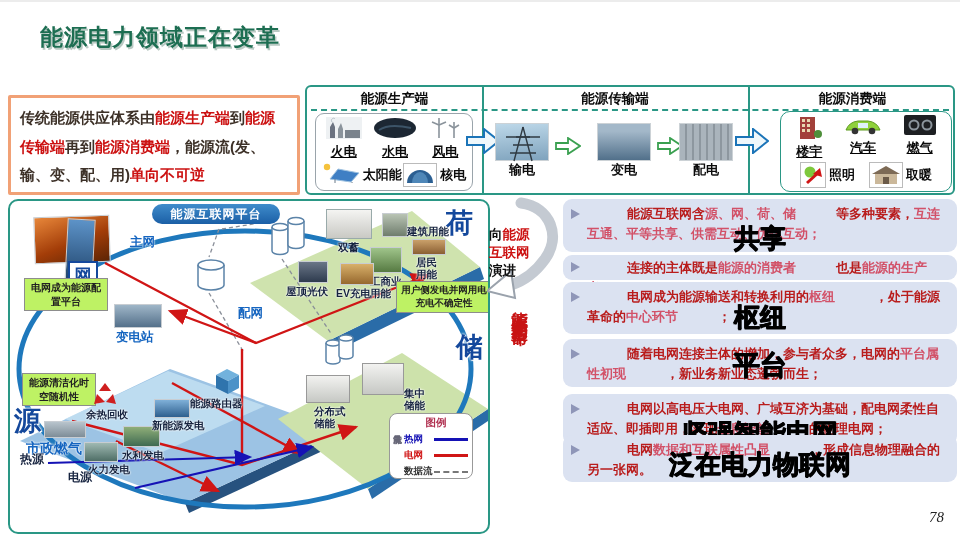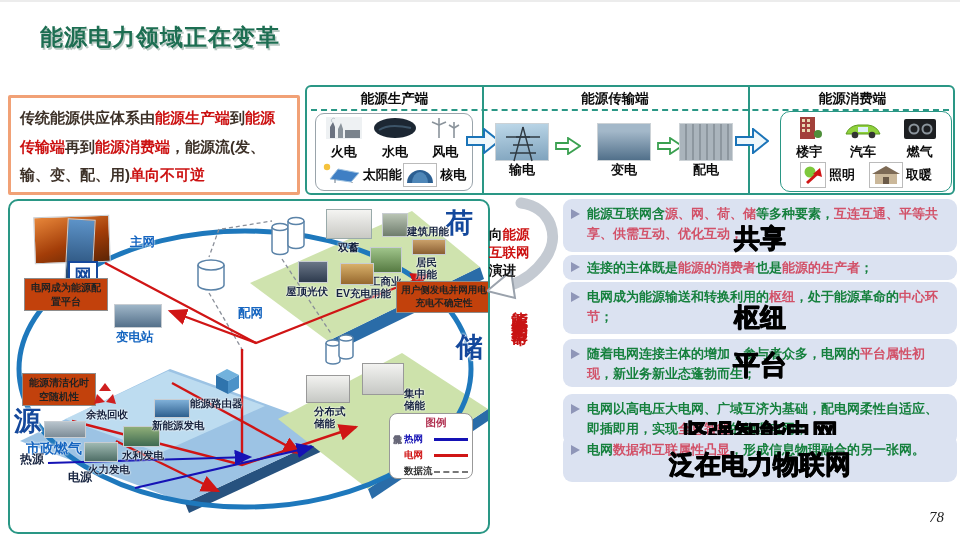--- a/index.html
+++ b/index.html
@@ -8,35 +8,35 @@
   
   .title{position:absolute;left:40px;top:20px;margin:0;font-size:23px;font-weight:900;
          color:#1d6e52;letter-spacing:1px;text-shadow:1.5px 1.5px 0 #b9c9c3;}
   
   .intro-box{position:absolute;left:8px;top:93px;width:292px;height:100px;box-sizing:border-box;
              border:3px solid #f1a176;border-radius:2px;background:#fff;padding:6px 9px;}
   .intro-box p{margin:0;font-size:15px;font-weight:bold;line-height:1.9;word-break:break-all;}
   .seg-d{color:#3d3128;}
   .seg-r{color:#cc1111;}
   .seg-k{color:#111;}
-  .seg-n{color:#15803d;}
+  .seg-n{color:#b91c1c;margin-left:40px;}
   .seg-p{color:#d25168;}
   
   .flow-band{position:absolute;left:305px;top:83px;width:650px;height:110px;box-sizing:border-box;
              border:2px solid #2a9785;border-radius:6px;background:#fff;}
   .sep{position:absolute;top:0;bottom:0;width:2px;background:#2a9785;}
   .sep1{left:175px;} .sep2{left:441px;}
   .band-dash{position:absolute;left:4px;right:4px;top:22px;border-top:2px dashed #2a9785;}
   .band-header{position:absolute;top:3px;font-size:13.5px;font-weight:900;color:#0c0c0c;text-align:center;}
   .bh1{left:0;width:175px;} .bh2{left:175px;width:266px;} .bh3{left:441px;width:209px;}
   .prod-box{position:absolute;left:8px;top:26px;width:158px;height:78px;box-sizing:border-box;
             border:1.5px solid #9aa4ab;border-radius:9px;padding:3px 4px;display:flex;flex-direction:column;justify-content:space-between;}
   .cons-box{position:absolute;left:473px;top:24px;width:172px;height:81px;box-sizing:border-box;
             border:1.5px solid #2a9785;border-radius:10px;padding:3px 5px;display:flex;flex-direction:column;justify-content:space-between;}
-  .icon-row{display:flex;justify-content:space-around;align-items:flex-end;}
+  .icon-row{display:flex;justify-content:space-around;align-items:flex-start;text-decoration:underline;}
   .icon-row2{display:flex;justify-content:space-evenly;align-items:center;}
   .pitem{display:flex;flex-direction:column;align-items:center;}
   .pitem-h{display:flex;align-items:center;gap:3px;}
   .flow-label{font-size:13px;font-weight:900;color:#0c0c0c;white-space:nowrap;}
   .ph{display:block;}
   .thumbbox{background:#fff;border:1px solid #bbb;display:flex;align-items:center;justify-content:center;}
   .titem{position:absolute;display:flex;flex-direction:column;align-items:center;}
   .t1{left:188px;top:36px;} .t2{left:290px;top:36px;} .t3{left:372px;top:36px;}
   .photo{box-sizing:border-box;border:1px solid #ccd2d6;}
   .photo-transmission{width:54px;height:38px;background:linear-gradient(175deg,#bdd8e9,#7fa3bd);position:relative;}
@@ -51,21 +51,21 @@
   .dsvg{position:absolute;left:0;top:0;width:478px;height:331px;}
   .pill{position:absolute;left:142px;top:3px;width:128px;height:20px;border-radius:10px;
         background:linear-gradient(#3f8ccb,#1b5fa6);color:#fff;font-size:12px;font-weight:bold;
         display:flex;align-items:center;justify-content:center;letter-spacing:1px;}
   .dlabel{position:absolute;font-size:10.5px;font-weight:bold;color:#16233f;white-space:nowrap;line-height:1.15;
           text-shadow:0 0 2px #fff,0 0 2px #fff;}
   .dlabel.blue{color:#1565c0;font-size:12.5px;}
   .dlabel.wrap{white-space:normal;word-break:break-all;}
   .zone-char{position:absolute;font-size:27px;font-weight:900;color:#14489c;
              text-shadow:0 0 3px #fff,0 0 3px #fff,1px 1px 0 #fff;}
-  .callout{position:absolute;background:#c2410c;border:1px solid #8d8d8d;font-size:10px;font-weight:bold;
+  .callout{position:absolute;background:#bef264;border:1px solid #8d8d8d;font-size:10px;font-weight:bold;
            color:#222;text-align:center;line-height:1.35;padding:2px 3px;word-break:break-all;}
   .dphoto{position:absolute;box-sizing:border-box;border:1px solid #c8cdd2;}
   .photo-fire{left:24px;top:15px;width:76px;height:47px;background:linear-gradient(160deg,#e8873a,#a33d08 55%,#5c2404);transform:rotate(-2deg);}
   .photo-grid{left:56px;top:18px;width:28px;height:66px;background:linear-gradient(#5d93c8,#1c3f66);transform:rotate(3deg);}
   .net-box{position:absolute;left:58px;top:60px;width:26px;height:24px;background:#fff;border:2px solid #14489c;
            color:#14489c;font-size:17px;font-weight:900;display:flex;align-items:center;justify-content:center;}
   .photo-substation{left:104px;top:103px;width:48px;height:24px;background:linear-gradient(#9fb6c8,#54708a);}
   .photo-dual{left:316px;top:8px;width:46px;height:30px;background:linear-gradient(#f4f4f2,#c9c9c4);border-color:#9aa;}
   .photo-buildenergy{left:372px;top:12px;width:26px;height:24px;background:linear-gradient(#b9c4b4,#6f7d6d);}
   .photo-resident{left:402px;top:38px;width:34px;height:16px;background:linear-gradient(#caa06a,#8a5f33);}
@@ -345,20 +345,21 @@
         <path d="M329,137 v18 a7,3 0 0 0 14,0 v-18"></path>
           <ellipse cx="336" cy="137" rx="7" ry="3"></ellipse>
       </g>
       <g>
         <polygon points="206,174 217,168 229,174 218,180" fill="#72b2dd"></polygon>
         <polygon points="206,174 206,187 218,193 218,180" fill="#2f74ad"></polygon>
         <polygon points="218,180 229,174 229,187 218,193" fill="#4c92c8"></polygon>
       </g>
     </svg>
 
+    <div class="pill">能源互联网平台</div>
 
     <div class="dphoto photo-fire"></div>
     <div class="dphoto photo-grid"></div>
     <div class="net-box">网</div>
     <div class="callout" style="left:14px;top:77px;width:76px;">电网成为能源配置平台</div>
     <span class="dlabel blue" style="left:120px;top:34px;">主网</span>
     <div class="dphoto photo-substation"></div>
     <span class="dlabel blue" style="left:106px;top:129px;">变电站</span>
     <span class="dlabel blue" style="left:228px;top:105px;">配网</span>
 

